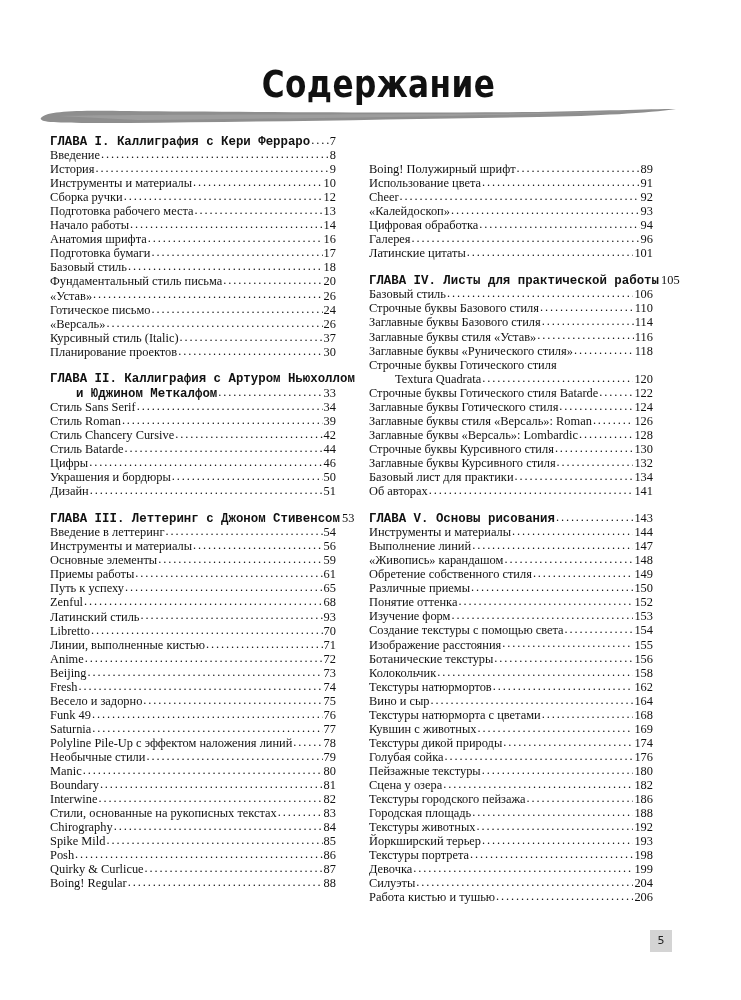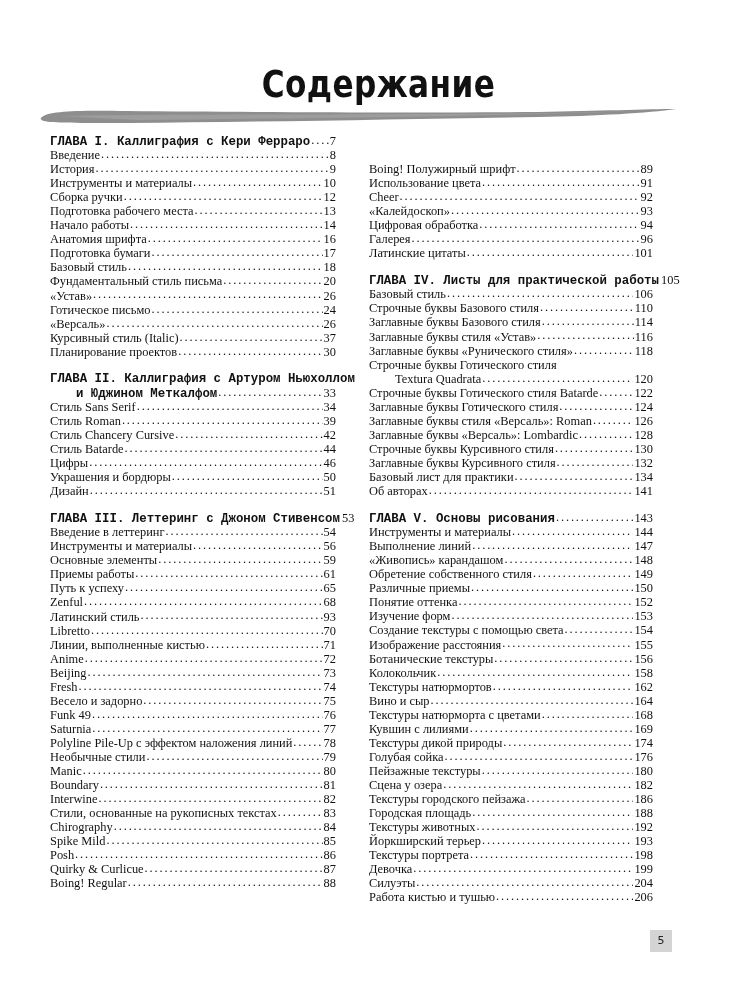--- a/index.html
+++ b/index.html
@@ -502,21 +502,21 @@
       <span class="txt">Вино и сыр</span>
       <span class="dots"></span>
       <span class="pg">164</span>
     </div>
     <div class="entry">
       <span class="txt">Текстуры натюрморта с цветами</span>
       <span class="dots"></span>
       <span class="pg">168</span>
     </div>
     <div class="entry">
-      <span class="txt">Кувшин с лилиями</span>
+      <span class="txt">Кувшин с животных</span>
       <span class="dots"></span>
       <span class="pg">169</span>
     </div>
     <div class="entry">
       <span class="txt">Текстуры дикой природы</span>
       <span class="dots"></span>
       <span class="pg">174</span>
     </div>
     <div class="entry">
       <span class="txt">Голубая сойка</span>

